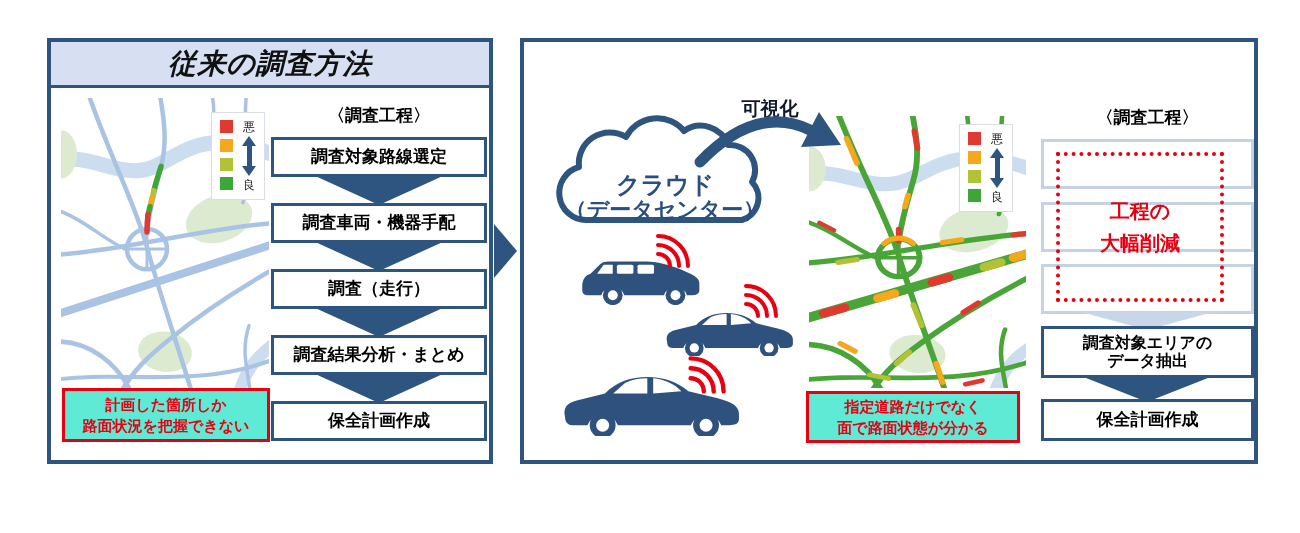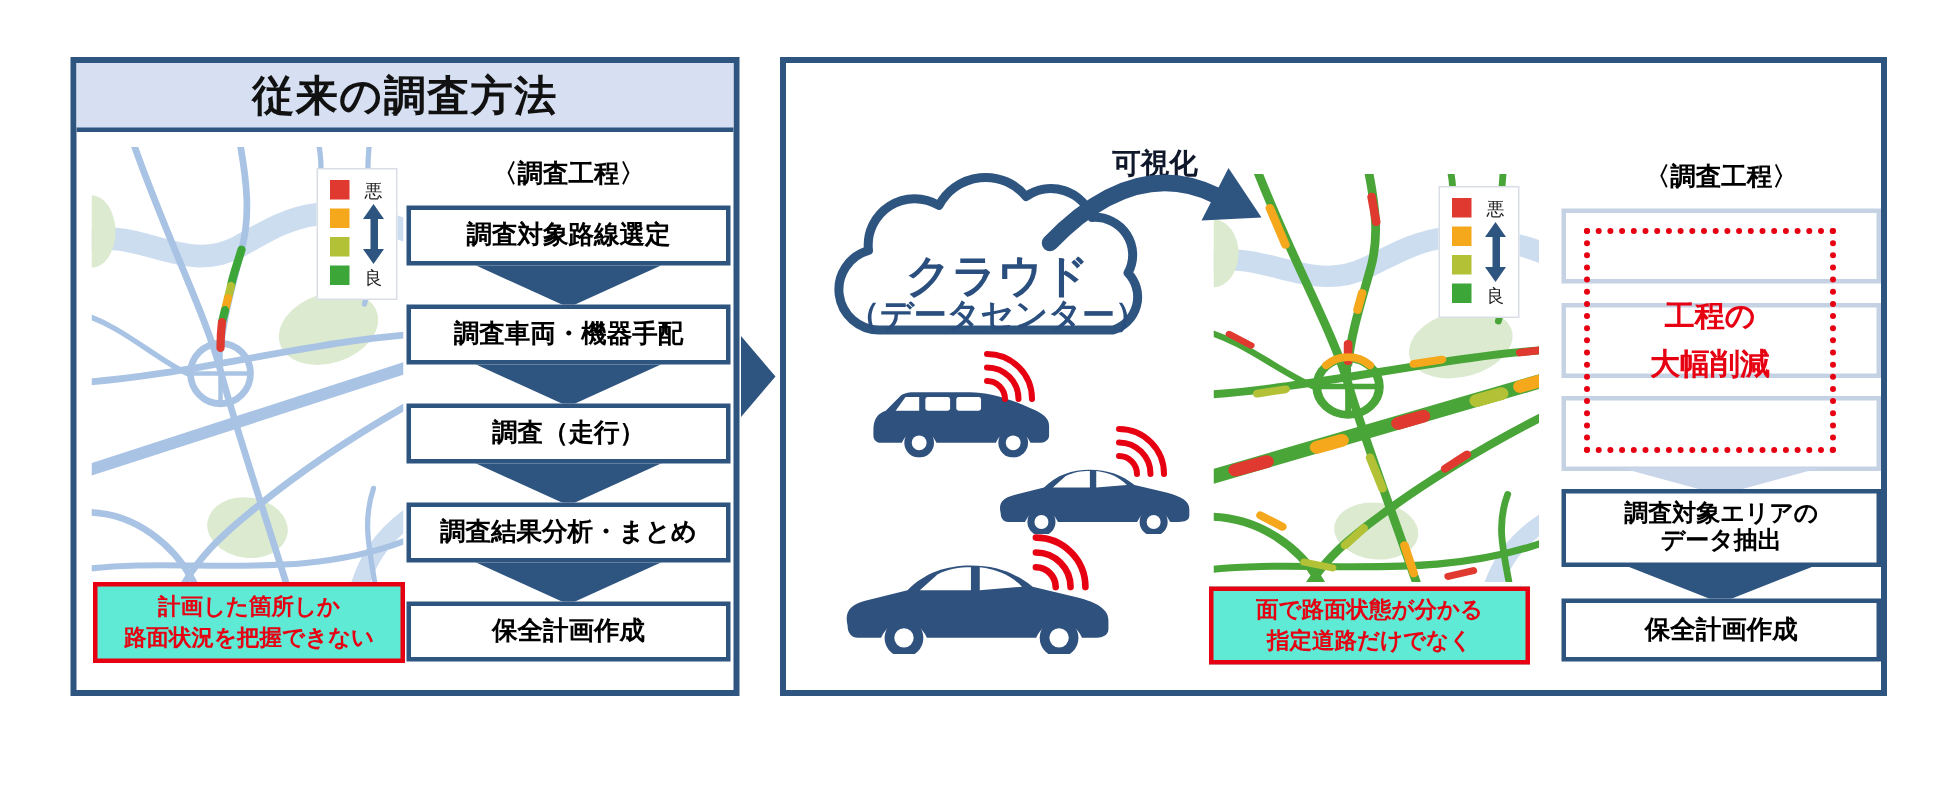--- a/index.html
+++ b/index.html
@@ -4,21 +4,21 @@
 <style>
   * { margin:0; padding:0; box-sizing:border-box; }
   body { font-family:"Liberation Sans","DejaVu Sans",sans-serif; background:#fff; }
   .canvas { position:relative; width:1300px; height:533px; background:#fff; overflow:hidden; }
 
   .panel { position:absolute; top:38px; border:4px solid #2e5480; background:#fff; }
   .panel-left  { left:47px;  width:446px; height:426px; }
   .panel-right { left:520px; width:738px; height:426px; }
   .panel-header { height:46px; background:#d6e0f2; border-bottom:3px solid #2e5480;
                   text-align:center; font-size:28px; font-weight:bold; color:#111;
-                  line-height:43px; letter-spacing:1px; }
+                  line-height:43px; letter-spacing:1px;font-style:italic; }
 
   .mid-arrow { position:absolute; left:494px; top:224px; width:0; height:0;
                border-top:27px solid transparent; border-bottom:27px solid transparent;
                border-left:23px solid #2e5480; }
 
   
   .map { position:absolute; background:#fff; overflow:hidden; }
   .map svg { display:block; width:100%; height:100%; }
   .map-left  { left:10px; top:56px; width:208px; height:290px; }
   .map-right { left:285px; top:74px; width:217px; height:272px; }
@@ -51,21 +51,21 @@
 
   
   .red-note { position:absolute; border:3px solid #e60012; background:#5eead4; z-index:4;
               display:flex; flex-direction:column; align-items:center; justify-content:center;
               font-size:15px; font-weight:bold; color:#e60012; line-height:1.4; text-align:center; }
 
   
   .cloud-wrap { position:absolute; left:20px; top:66px; width:242px; height:140px; }
   .cloud-text { position:absolute; left:20px; top:130px; width:242px; text-align:center;
                 font-weight:bold; color:#2a4f7e; z-index:2; }
-  .cloud-text .l1 { font-size:30px; line-height:26px; }
+  .cloud-text .l1 { font-size:24px; line-height:26px; }
   .cloud-text .l2 { font-size:22px; line-height:24px; }
   .vis-label { position:absolute; left:186px; top:54px; width:120px; text-align:center;
                font-size:19px; font-weight:bold; color:#0f172a; z-index:3; }
   .cloud-arrow { position:absolute; left:168px; top:54px; width:160px; height:92px; z-index:5; }
 
   .car { position:absolute; }
   .wifi { position:absolute; }
 </style>
 </head>
 <body>
@@ -266,22 +266,22 @@
               <span class="tri-up"></span>
               <span class="bar"></span>
               <span class="tri-dn"></span>
             </span>
           <span class="legend-label">良</span>
         </div>
       </div>
     </div>
 
     <div class="red-note" style="left:282px; top:349px; width:214px; height:52px;">
+      <span>指定道路だけでなく</span>
       <span>面で路面状態が分かる</span>
-      <span>指定道路だけでなく</span>
     </div>
 
     <div class="flow-heading" style="left:517px; top:64px; width:213px;">〈調査工程〉</div>
     <div class="ghost-box" style="left:517px; top:97px;  width:213px; height:50px;"></div>
     <div class="ghost-box" style="left:517px; top:160px; width:213px; height:50px;"></div>
     <div class="ghost-box" style="left:517px; top:222px; width:213px; height:50px;"></div>
     <div class="reduction-box" style="left:532px; top:110px; width:168px; height:150px;">
       <span>工程の</span>
       <span>大幅削減</span>
     </div>

